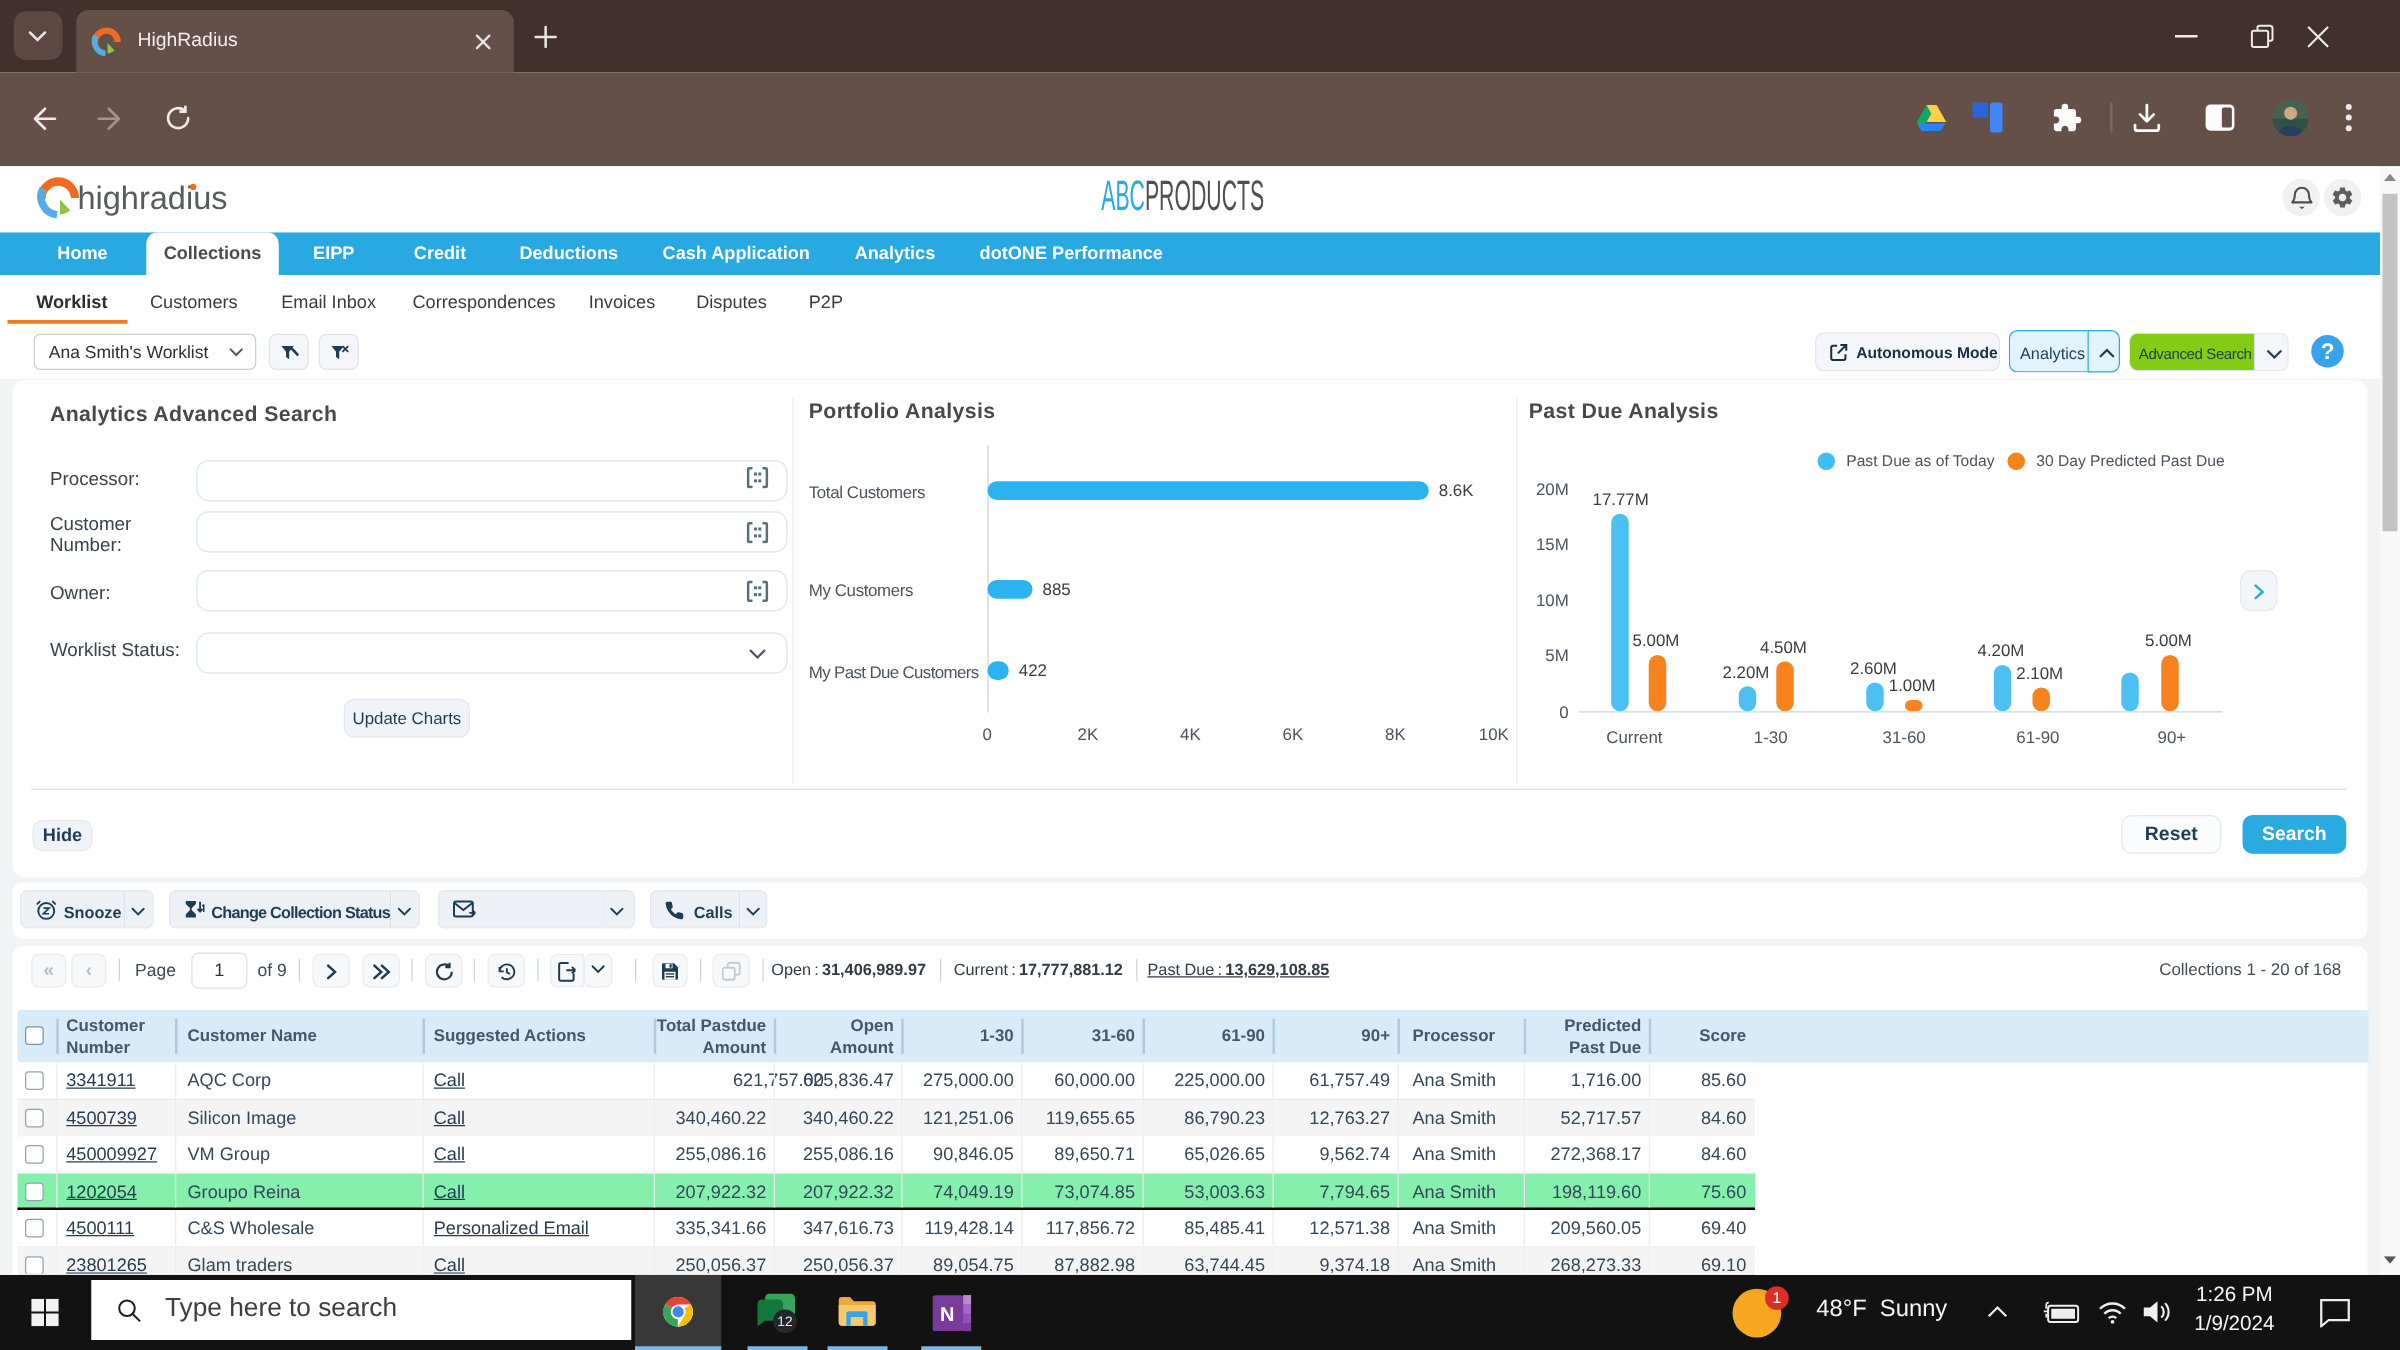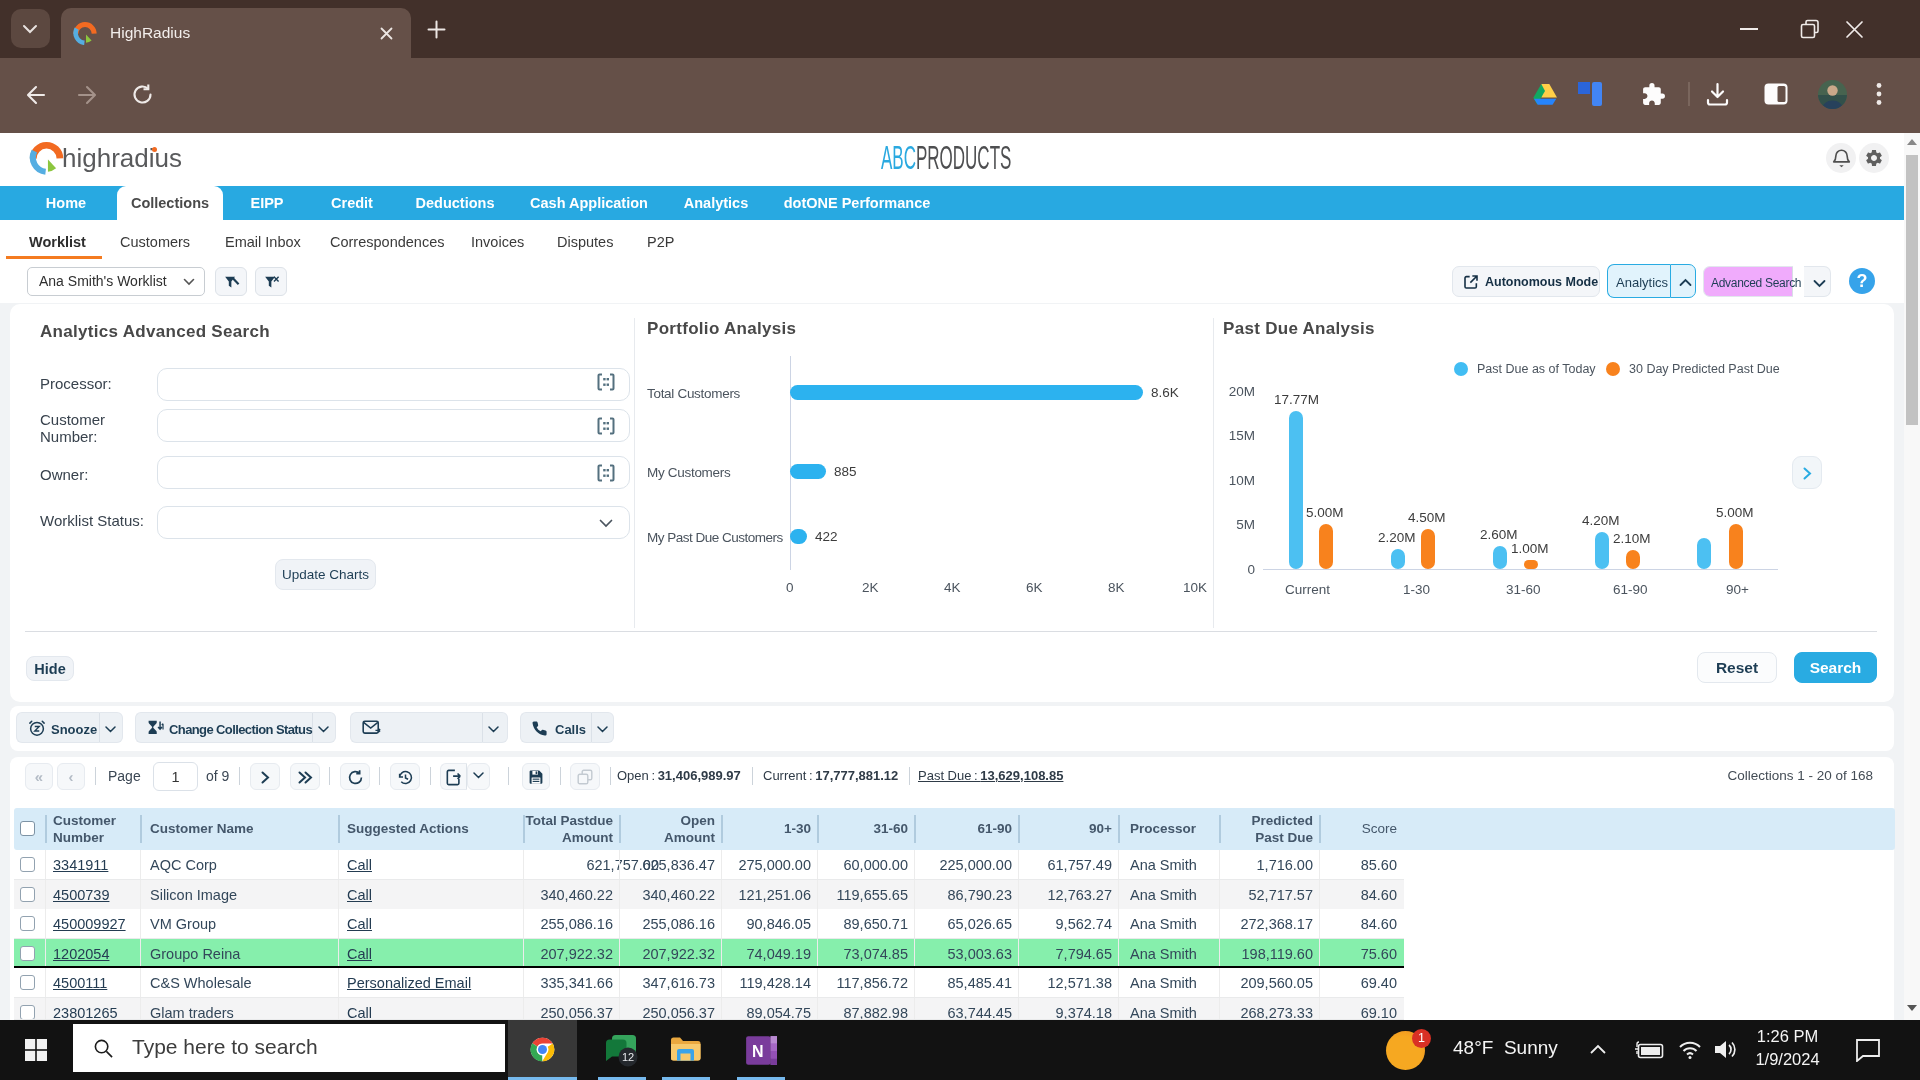--- a/index.html
+++ b/index.html
@@ -207,21 +207,21 @@
     <div class="abs" style="left:32px;top:8px;font-size:12.5px;font-weight:bold;color:#152f44;white-space:nowrap;">Autonomous Mode</div>
   </div>
   <div class="abs" style="left:1607px;top:44px;width:63px;height:34px;border:1.5px solid #29abe2;border-radius:7px 0 0 7px;background:#e1f3fc;border-right:none;">
     <div class="abs" style="left:8px;top:10px;font-size:13px;color:#1d3d54;white-space:nowrap;">Analytics</div>
   </div>
   <div class="abs" style="left:1670px;top:44px;width:26px;height:34px;border:1.5px solid #29abe2;border-radius:0 7px 7px 0;background:#e1f3fc;">
     <svg class="abs" style="left:8px;top:13px" width="13" height="9" viewBox="0 0 13 9">
           <path d="M1.5 7 L6.5 2 L11.5 7" stroke="#1d3d54" stroke-width="1.8" fill="none" stroke-linecap="round"></path>
         </svg>
   </div>
-  <div class="abs" style="left:1703px;top:46px;width:90px;height:31px;border:1px solid #e2e7ed;border-radius:7px 0 0 7px;background:#f0abfc;border-right:1px solid #d8dee5;">
+  <div class="abs" style="left:1703px;top:46px;width:101px;height:31px;border:1px solid #e2e7ed;border-radius:7px 0 0 7px;background:#84cc16;border-right:1px solid #d8dee5;">
     <div class="abs" style="left:7px;top:9px;font-size:12px;letter-spacing:-0.3px;color:#1d3d54;white-space:nowrap;">Advanced Search</div>
   </div>
   <div class="abs" style="left:1804px;top:46px;width:27px;height:31px;border:1px solid #e2e7ed;border-radius:0 7px 7px 0;background:#f4f6f9;border-left:none;">
     <svg class="abs" style="left:9px;top:12px" width="13" height="9" viewBox="0 0 13 9">
           <path d="M1.5 2 L6.5 7 L11.5 2" stroke="#1d3d54" stroke-width="1.8" fill="none" stroke-linecap="round"></path>
         </svg>
   </div>
   <div class="abs" style="left:1849px;top:48px;width:26px;height:26px;border-radius:50%;background:#36a3ea;color:#fff;font-size:18px;font-weight:bold;text-align:center;line-height:26px;">?</div>
 </div>
 
@@ -426,21 +426,21 @@
 <div class="abs" style="top:51px;height:42px;left:140px;font-size:13.5px;font-weight:bold;color:#44576b;line-height:42px;">Customer Name</div>
 <div class="abs" style="top:51px;height:42px;left:337px;font-size:13.5px;font-weight:bold;color:#44576b;line-height:42px;">Suggested Actions</div>
 <div class="abs" style="top:51px;height:42px;right:1281px;font-size:13.5px;font-weight:bold;color:#44576b;padding-top:4px;line-height:17px;text-align:right;">Total Pastdue<br>Amount</div>
 <div class="abs" style="top:51px;height:42px;right:1179px;font-size:13.5px;font-weight:bold;color:#44576b;padding-top:4px;line-height:17px;text-align:right;">Open<br>Amount</div>
 <div class="abs" style="top:51px;height:42px;right:1083px;font-size:13.5px;font-weight:bold;color:#44576b;line-height:42px;text-align:right;">1-30</div>
 <div class="abs" style="top:51px;height:42px;right:986px;font-size:13.5px;font-weight:bold;color:#44576b;line-height:42px;text-align:right;">31-60</div>
 <div class="abs" style="top:51px;height:42px;right:882px;font-size:13.5px;font-weight:bold;color:#44576b;line-height:42px;text-align:right;">61-90</div>
 <div class="abs" style="top:51px;height:42px;right:782px;font-size:13.5px;font-weight:bold;color:#44576b;line-height:42px;text-align:right;">90+</div>
 <div class="abs" style="top:51px;height:42px;left:1120px;font-size:13.5px;font-weight:bold;color:#44576b;line-height:42px;">Processor</div>
 <div class="abs" style="top:51px;height:42px;right:581px;font-size:13.5px;font-weight:bold;color:#44576b;padding-top:4px;line-height:17px;text-align:right;">Predicted<br>Past Due</div>
-<div class="abs" style="top:51px;height:24px;right:497px;font-size:13.5px;font-weight:normal;color:#44576b;line-height:42px;text-align:left;">Score</div>
+<div class="abs" style="top:51px;height:24px;right:497px;font-size:13.5px;font-weight:bold;color:#44576b;line-height:42px;text-align:left;">Score</div>
 <div class="abs" style="left:35px;top:58px;width:1.5px;height:28px;background:#b0cbde;"></div>
 <div class="abs" style="left:130px;top:58px;width:1.5px;height:28px;background:#b0cbde;"></div>
 <div class="abs" style="left:328px;top:58px;width:1.5px;height:28px;background:#b0cbde;"></div>
 <div class="abs" style="left:513px;top:58px;width:1.5px;height:28px;background:#b0cbde;"></div>
 <div class="abs" style="left:609px;top:58px;width:1.5px;height:28px;background:#b0cbde;"></div>
 <div class="abs" style="left:711px;top:58px;width:1.5px;height:28px;background:#b0cbde;"></div>
 <div class="abs" style="left:807px;top:58px;width:1.5px;height:28px;background:#b0cbde;"></div>
 <div class="abs" style="left:904px;top:58px;width:1.5px;height:28px;background:#b0cbde;"></div>
 <div class="abs" style="left:1008px;top:58px;width:1.5px;height:28px;background:#b0cbde;"></div>
 <div class="abs" style="left:1108px;top:58px;width:1.5px;height:28px;background:#b0cbde;"></div>

